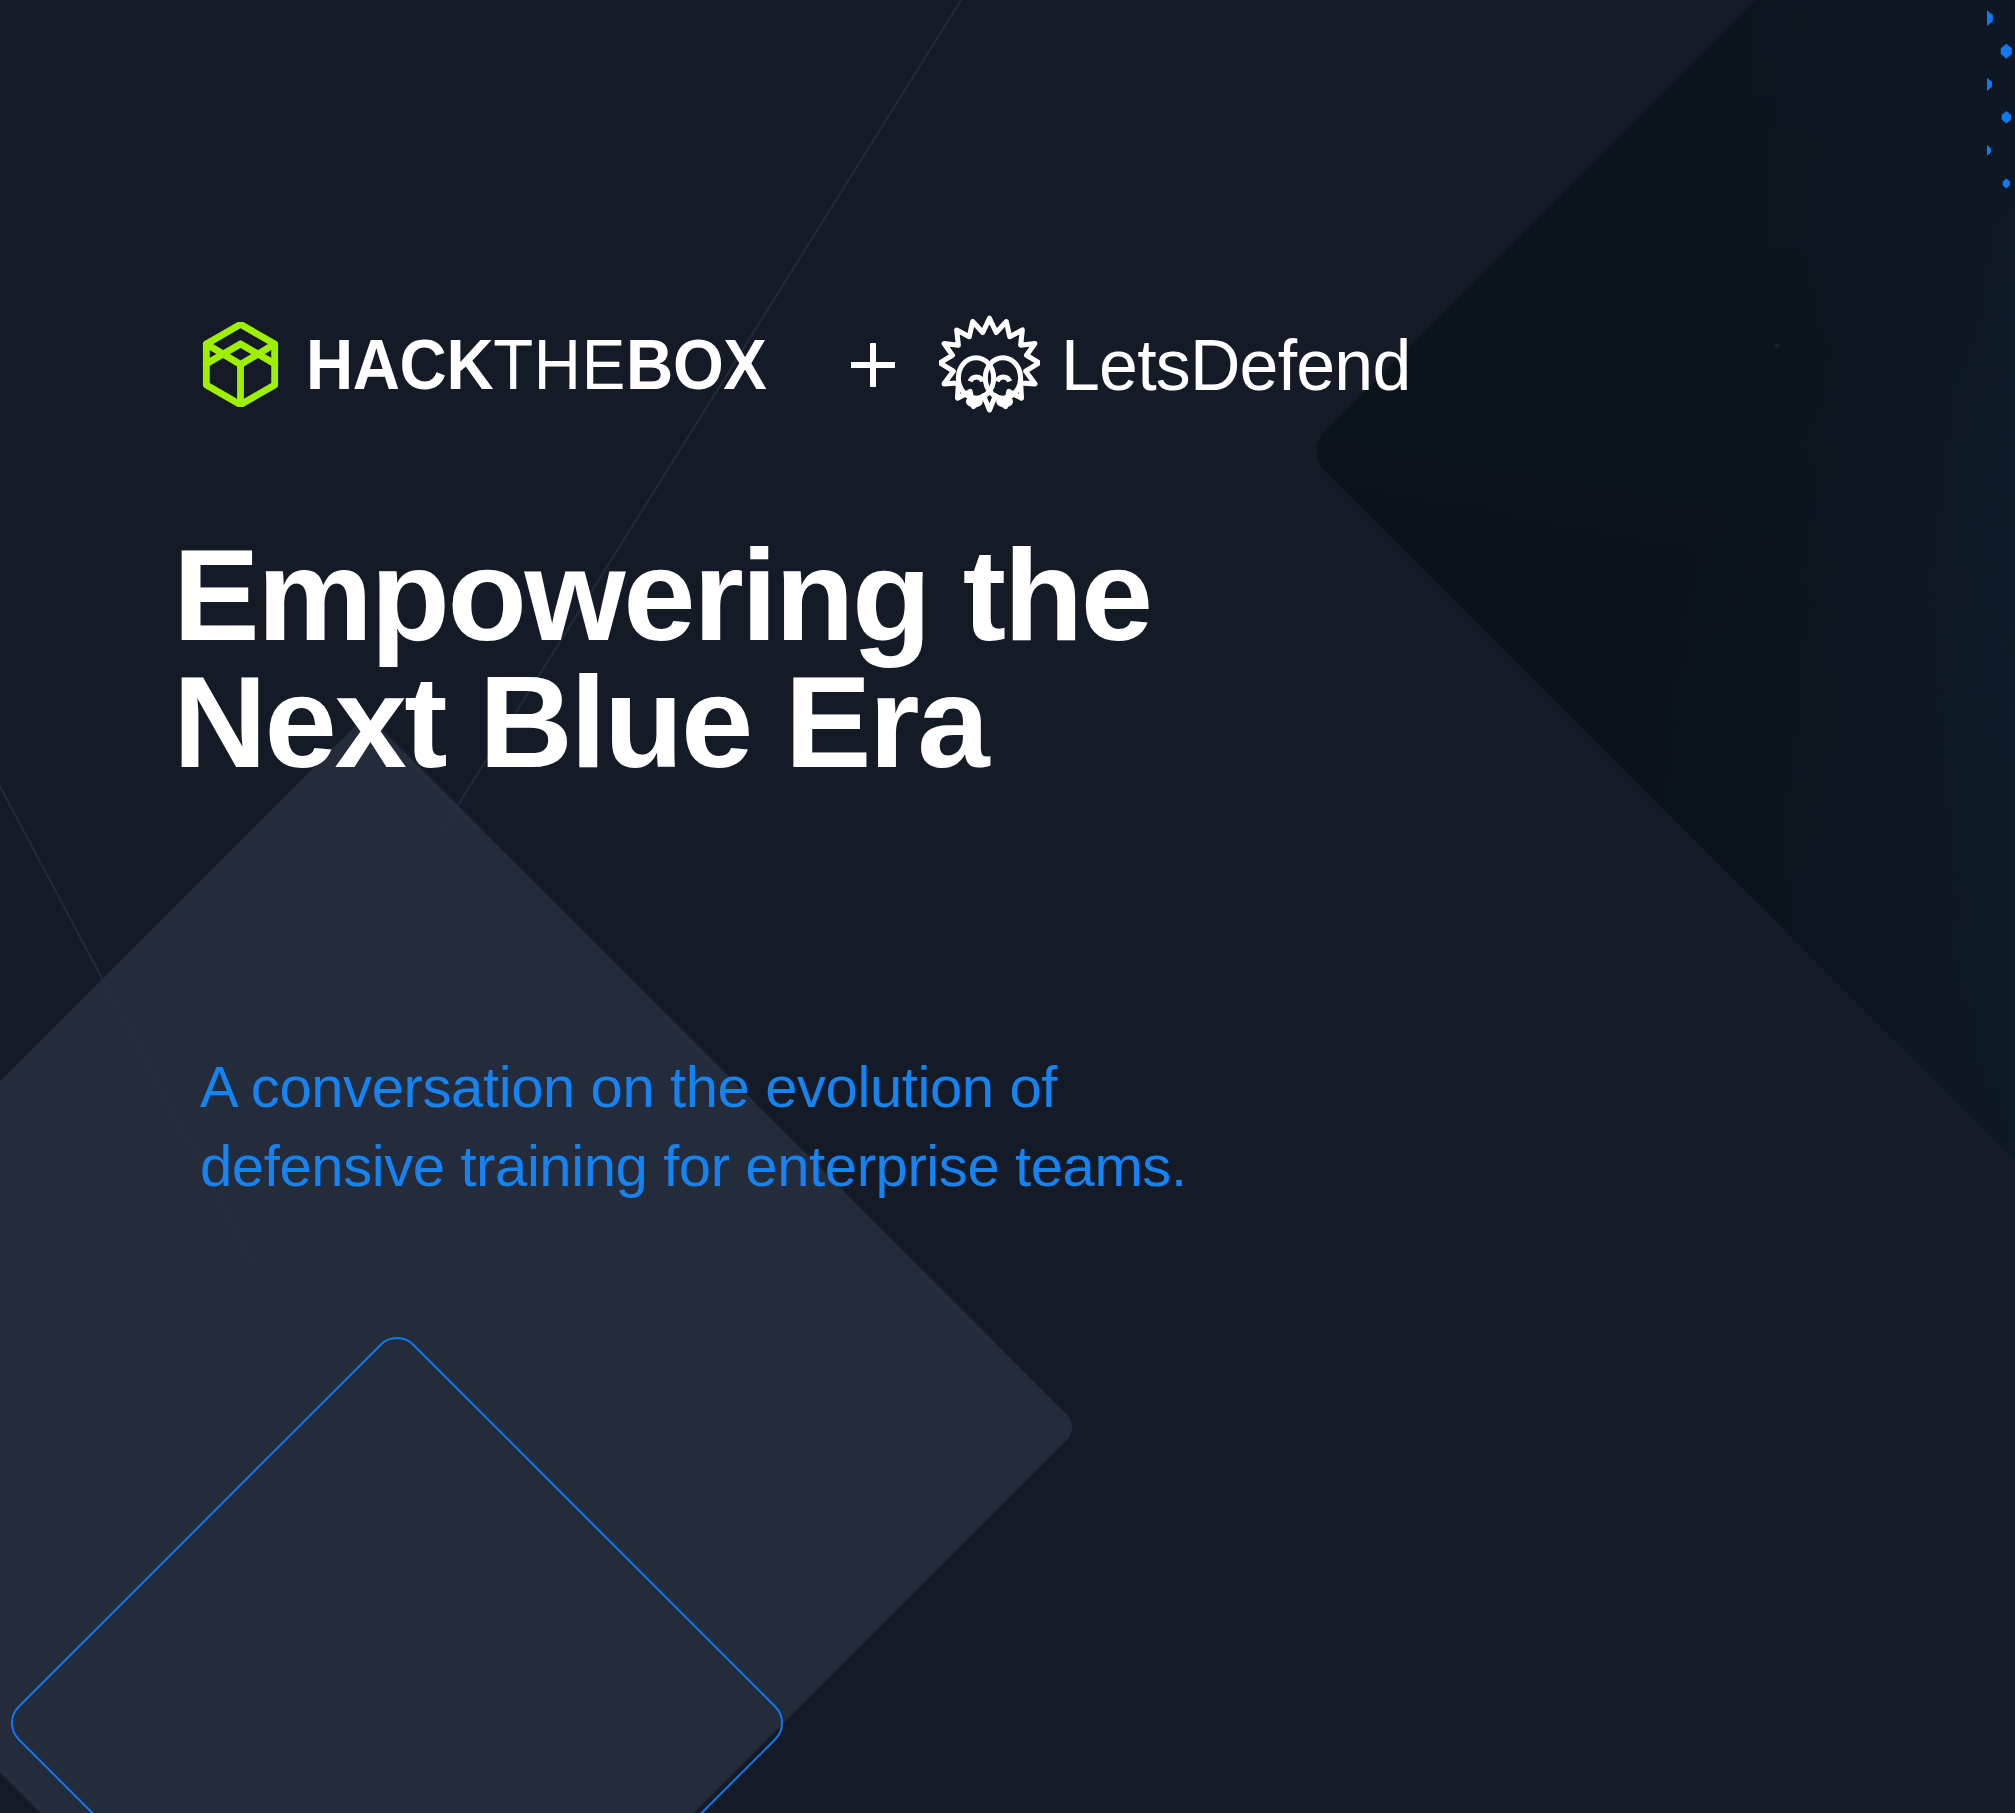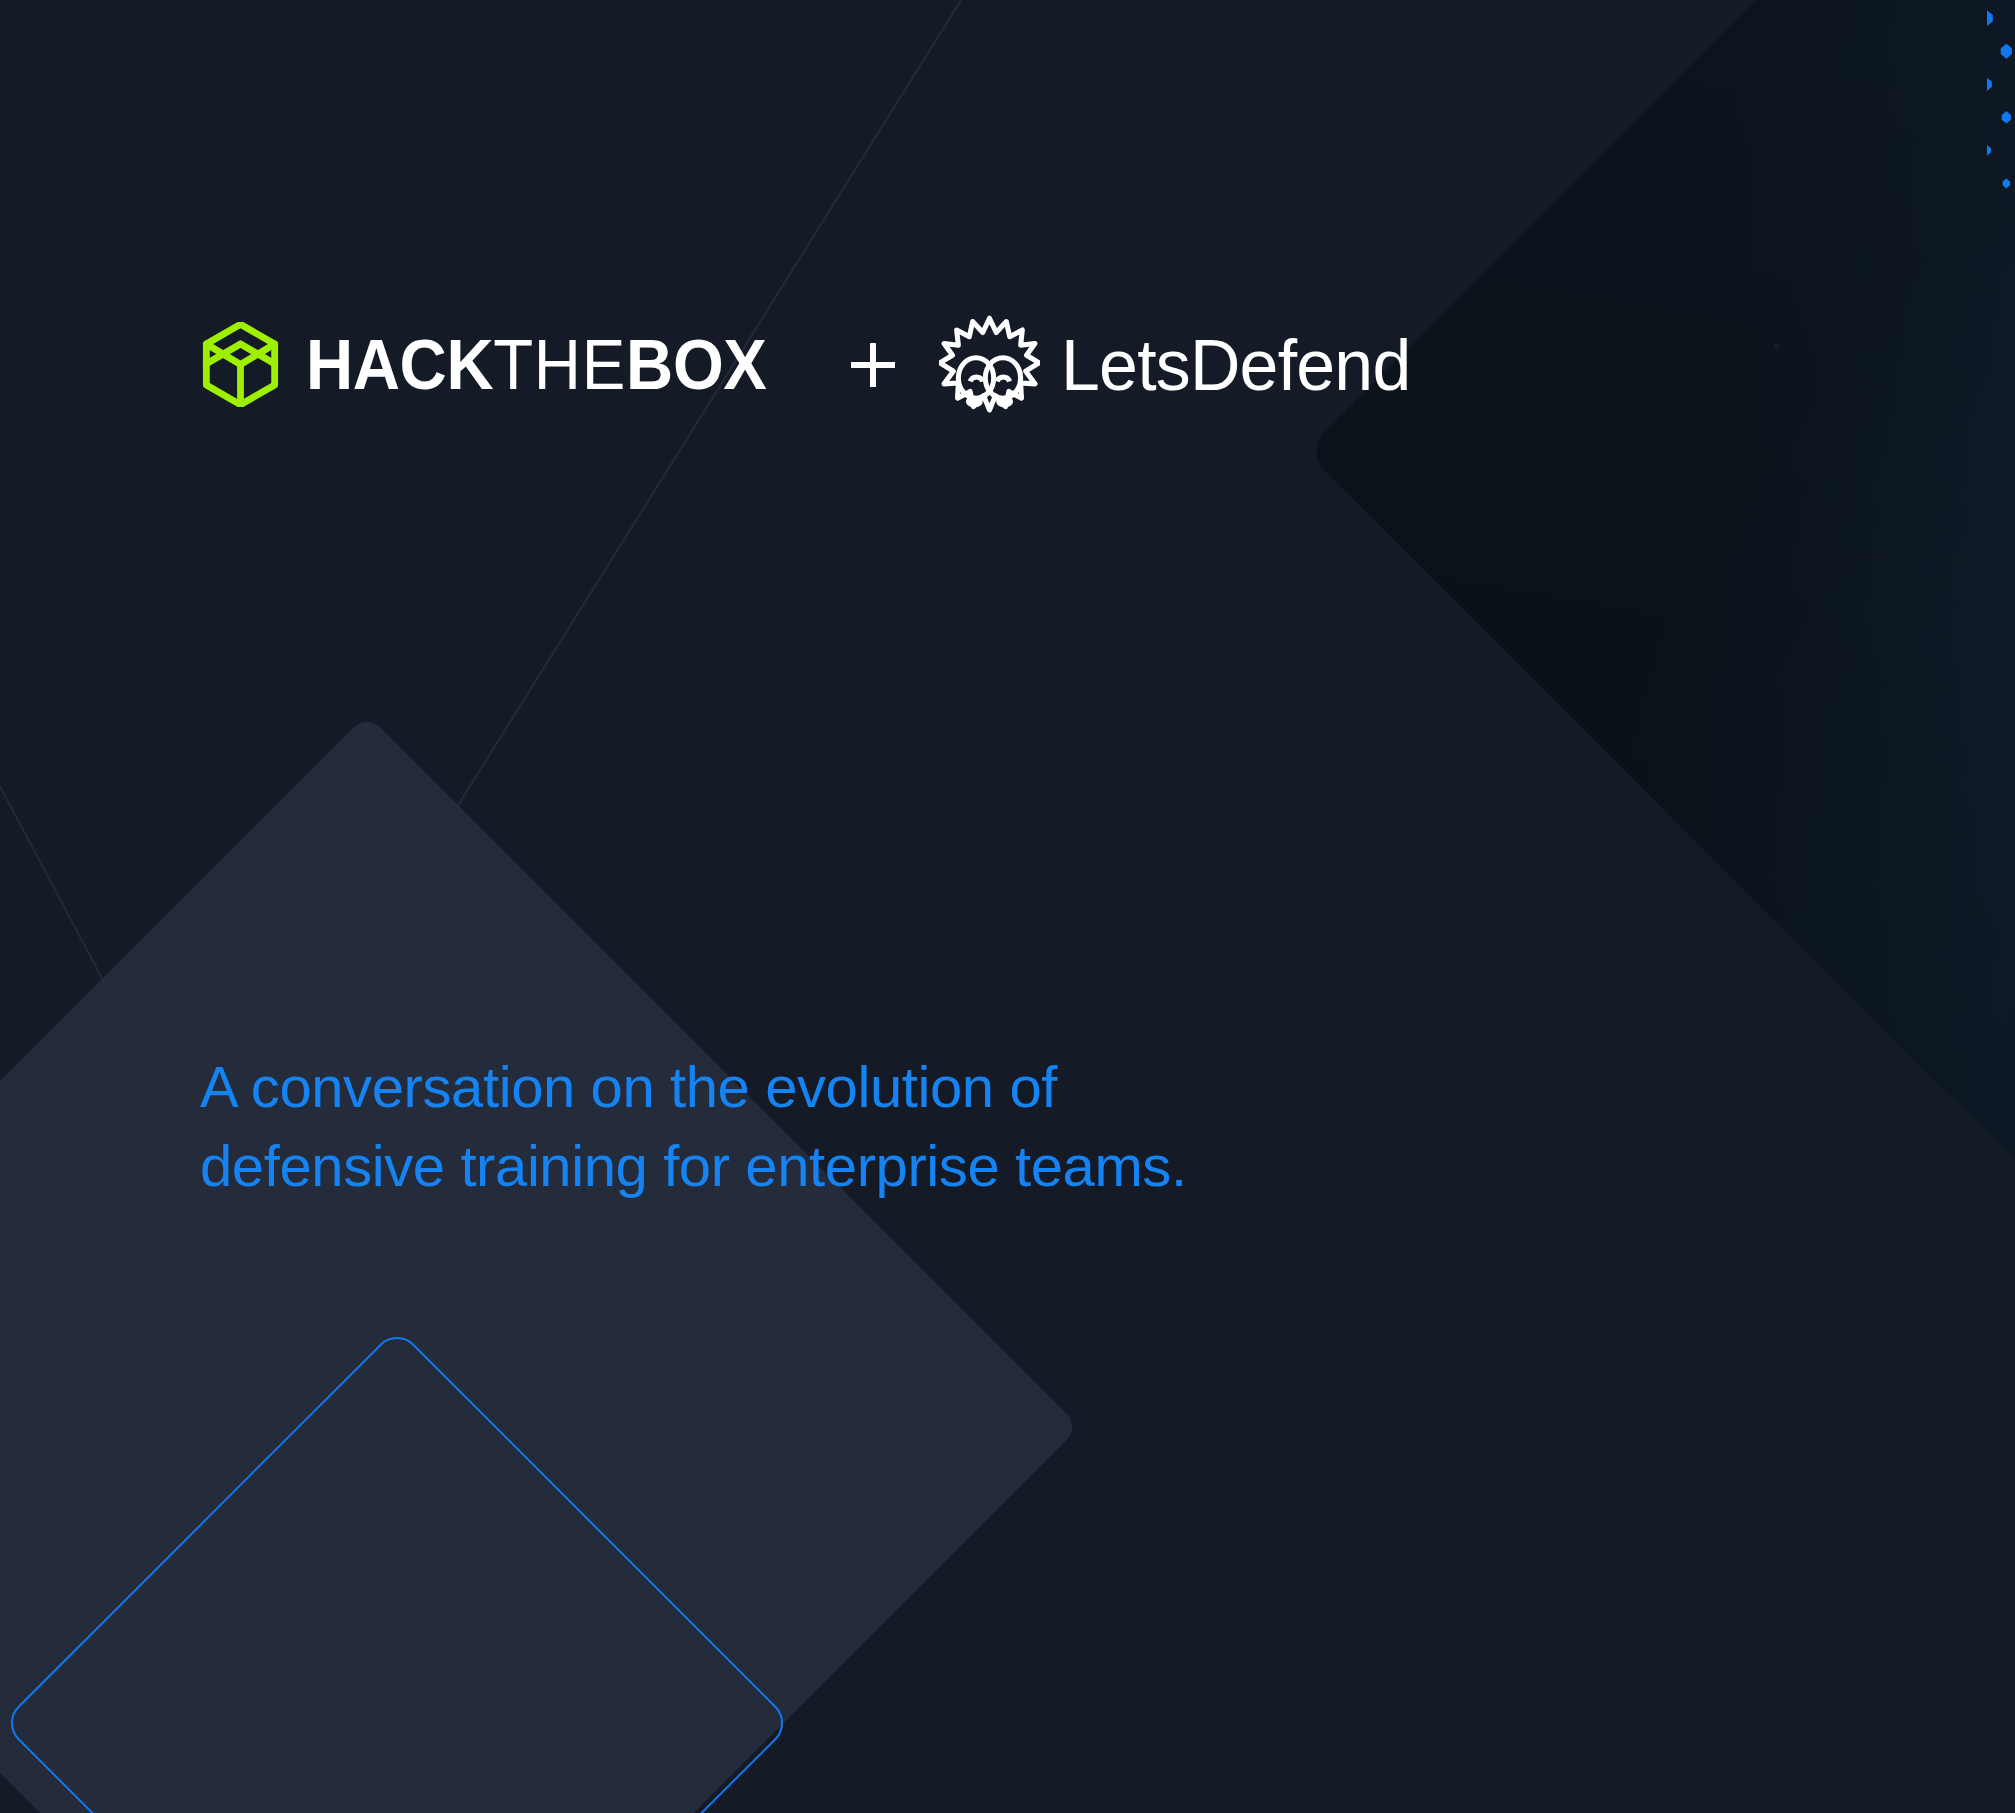--- a/index.html
+++ b/index.html
@@ -831,19 +831,21 @@
           <path d="M37 80 a8 8 0 0 1 15 0" fill="none" stroke="#ffffff" stroke-width="6" stroke-linecap="butt"></path>
           <path d="M69 80 a8 8 0 0 1 15 0" fill="none" stroke="#ffffff" stroke-width="6" stroke-linecap="butt"></path>
           <ellipse cx="42" cy="104" rx="10" ry="7" fill="#ffffff"></ellipse>
           <ellipse cx="78" cy="104" rx="10" ry="7" fill="#ffffff"></ellipse>
         </svg>
       </span>
 
       <span class="ld-word">LetsDefend</span>
     </div>
 
+    <h1 class="headline">Empowering the
+Next Blue Era</h1>
 
     <p class="subhead">A conversation on the evolution of
 defensive training for enterprise teams.</p>
   </div>
 
 </div>
 
 
 </body></html>

